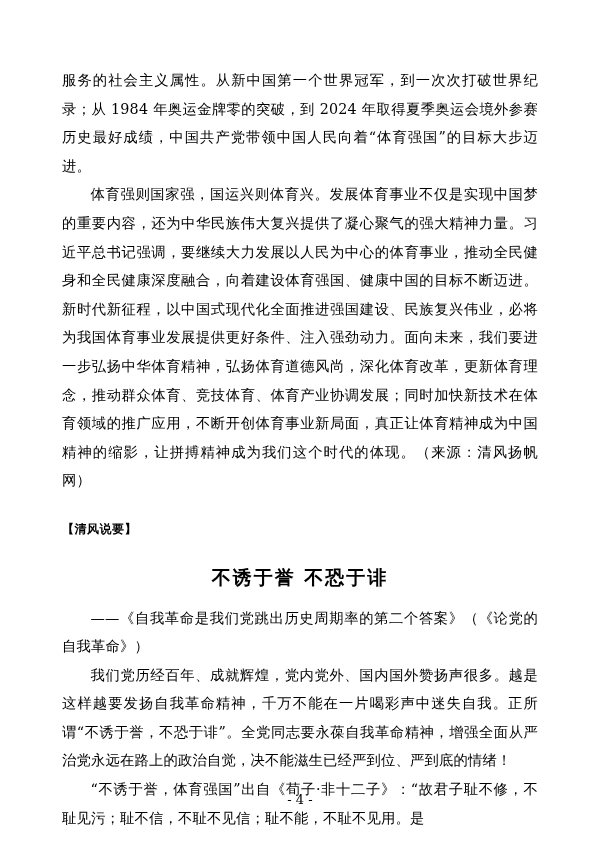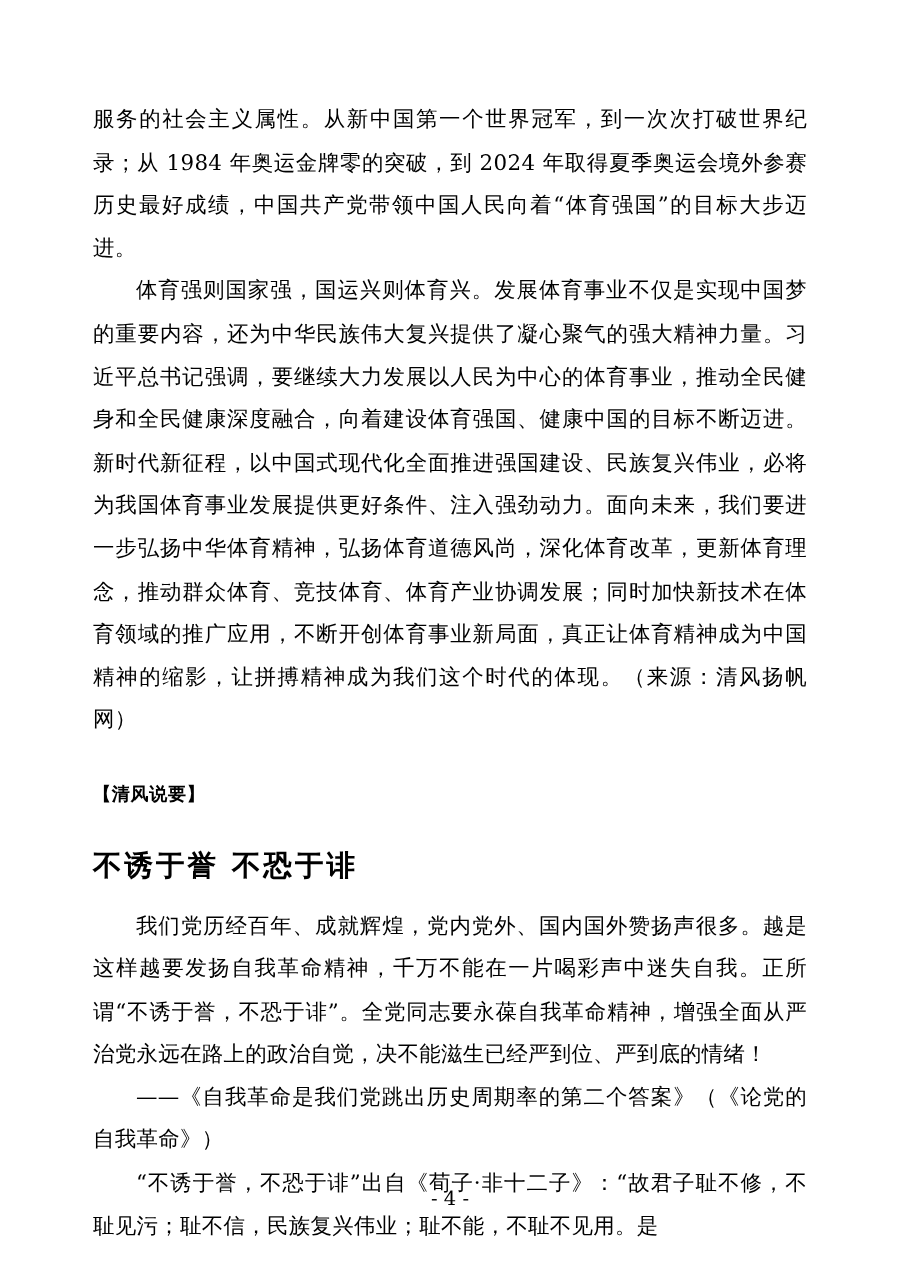--- a/index.html
+++ b/index.html
@@ -43,20 +43,21 @@
     padding-top: 20px;
     font-size: 12px;
     line-height: 28.6px;
     font-weight: bold;
     letter-spacing: 0.5px;
   }
   .article-title {
     margin: 0;
     padding-top: 18px;
     padding-bottom: 12px;
+    text-align: center;
     font-size: 19px;
     line-height: 30px;
     font-weight: bold;
     letter-spacing: 2px;
   }
   .footer {
     position: absolute;
     left: 0;
     bottom: 42px;
     width: 600px;
@@ -74,23 +75,23 @@
   <div class="body-text">
 
     <p class="para no-indent">服务的社会主义属性。从新中国第一个世界冠军，到一次次打破世界纪录；从 1984 年奥运金牌零的突破，到 2024 年取得夏季奥运会境外参赛历史最好成绩，中国共产党带领中国人民向着“体育强国”的目标大步迈进。</p>
 
     <p class="para">体育强则国家强，国运兴则体育兴。发展体育事业不仅是实现中国梦的重要内容，还为中华民族伟大复兴提供了凝心聚气的强大精神力量。习近平总书记强调，要继续大力发展以人民为中心的体育事业，推动全民健身和全民健康深度融合，向着建设体育强国、健康中国的目标不断迈进。新时代新征程，以中国式现代化全面推进强国建设、民族复兴伟业，必将为我国体育事业发展提供更好条件、注入强劲动力。面向未来，我们要进一步弘扬中华体育精神，弘扬体育道德风尚，深化体育改革，更新体育理念，推动群众体育、竞技体育、体育产业协调发展；同时加快新技术在体育领域的推广应用，不断开创体育事业新局面，真正让体育精神成为中国精神的缩影，让拼搏精神成为我们这个时代的体现。（来源：清风扬帆网）</p>
 
     <p class="section-tag">【清风说要】</p>
 
     <h1 class="article-title">不诱于誉 不恐于诽</h1>
 
+    <p class="para">——《自我革命是我们党跳出历史周期率的第二个答案》（《论党的自我革命》）</p>
+
     <p class="para">我们党历经百年、成就辉煌，党内党外、国内国外赞扬声很多。越是这样越要发扬自我革命精神，千万不能在一片喝彩声中迷失自我。正所谓“不诱于誉，不恐于诽”。全党同志要永葆自我革命精神，增强全面从严治党永远在路上的政治自觉，决不能滋生已经严到位、严到底的情绪！</p>
 
-    <p class="para">——《自我革命是我们党跳出历史周期率的第二个答案》（《论党的自我革命》）</p>
-
-    <p class="para">“不诱于誉，不恐于诽”出自《荀子·非十二子》：“故君子耻不修，不耻见污；耻不信，民族复兴伟业；耻不能，不耻不见用。是</p>
+    <p class="para">“不诱于誉，体育强国”出自《荀子·非十二子》：“故君子耻不修，不耻见污；耻不信，不耻不见信；耻不能，不耻不见用。是</p>
 
   </div>
 
 </div>
 
 <div class="footer">- 4 -</div>
 
 </body></html>

